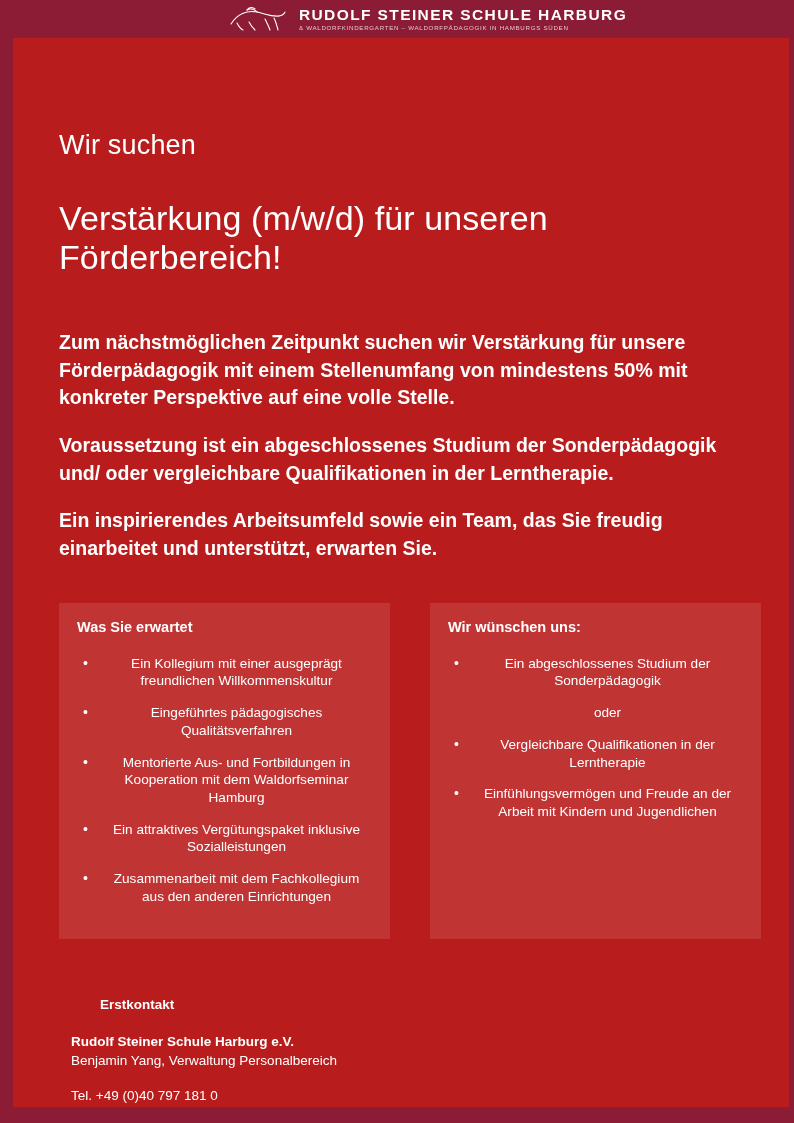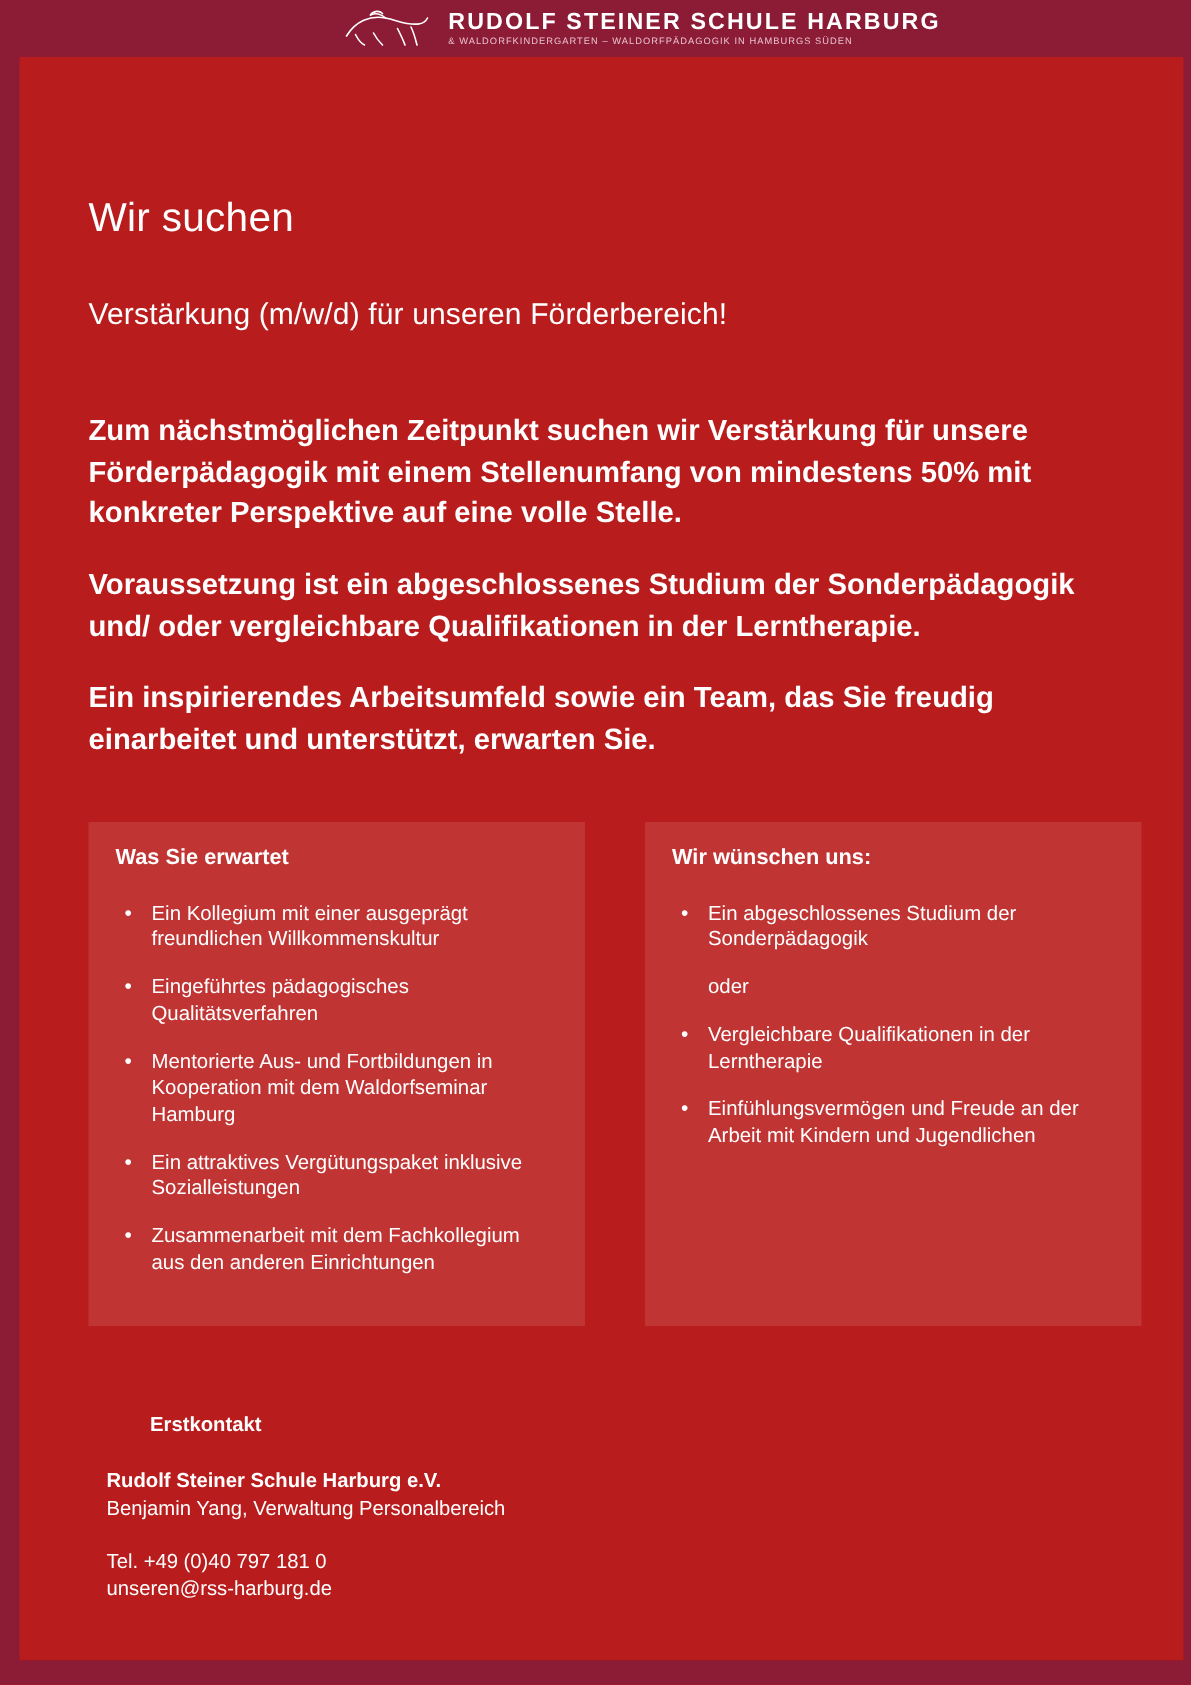--- a/index.html
+++ b/index.html
@@ -69,21 +69,21 @@
 
   .heading-small {
     color: #ffffff;
     font-size: 27px;
     font-weight: 400;
     margin-top: 92px;
     letter-spacing: 0.2px;
   }
   .heading-large {
     color: #ffffff;
-    font-size: 20px;
+    font-size: 34px;
     font-weight: 400;
     margin-top: 38px;
     letter-spacing: 0.1px;
   }
 
   .intro {
     margin-top: 52px;
   }
   .intro p {
     color: #ffffff;
@@ -107,20 +107,21 @@
     min-height: 280px;
   }
   .box-title {
     color: #ffffff;
     font-size: 14.5px;
     font-weight: 700;
     margin-bottom: 20px;
   }
   .box ul {
     list-style: none;
+    text-align: center;
   }
   .box li {
     color: #ffffff;
     font-size: 13.6px;
     line-height: 1.3;
     margin-bottom: 14px;
     padding-left: 24px;
     position: relative;
   }
   .box li.bulleted::before {

